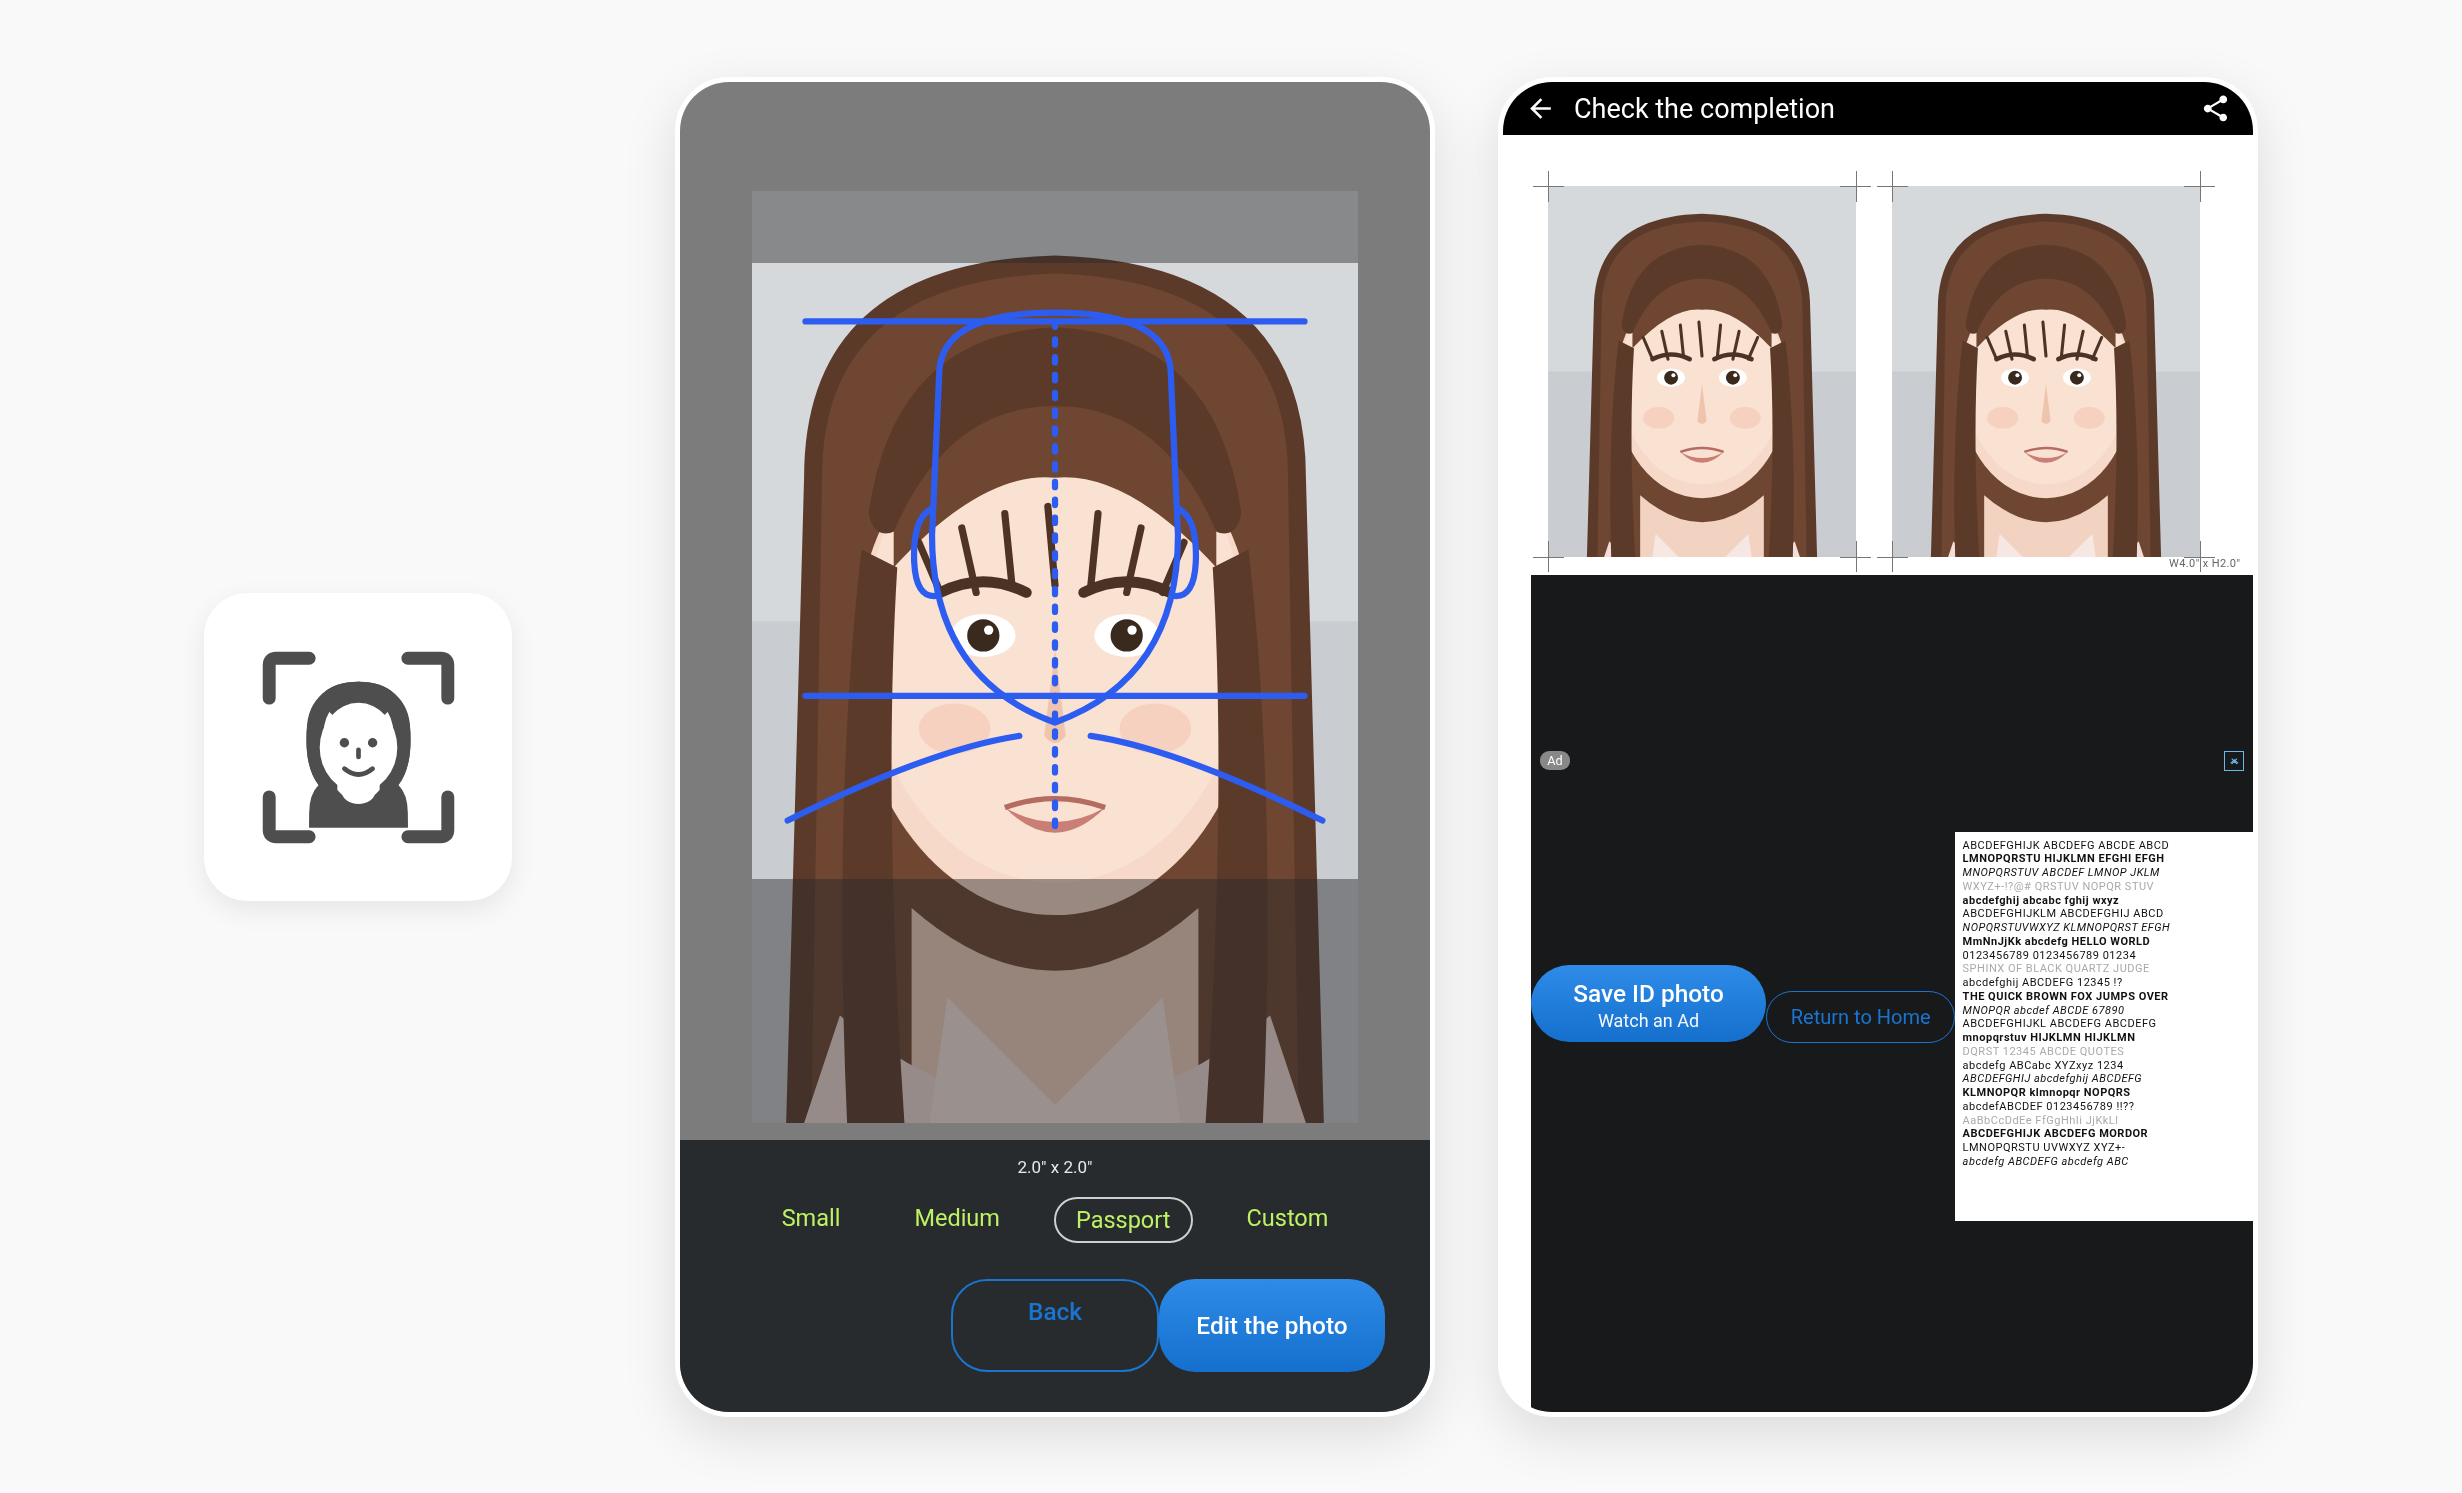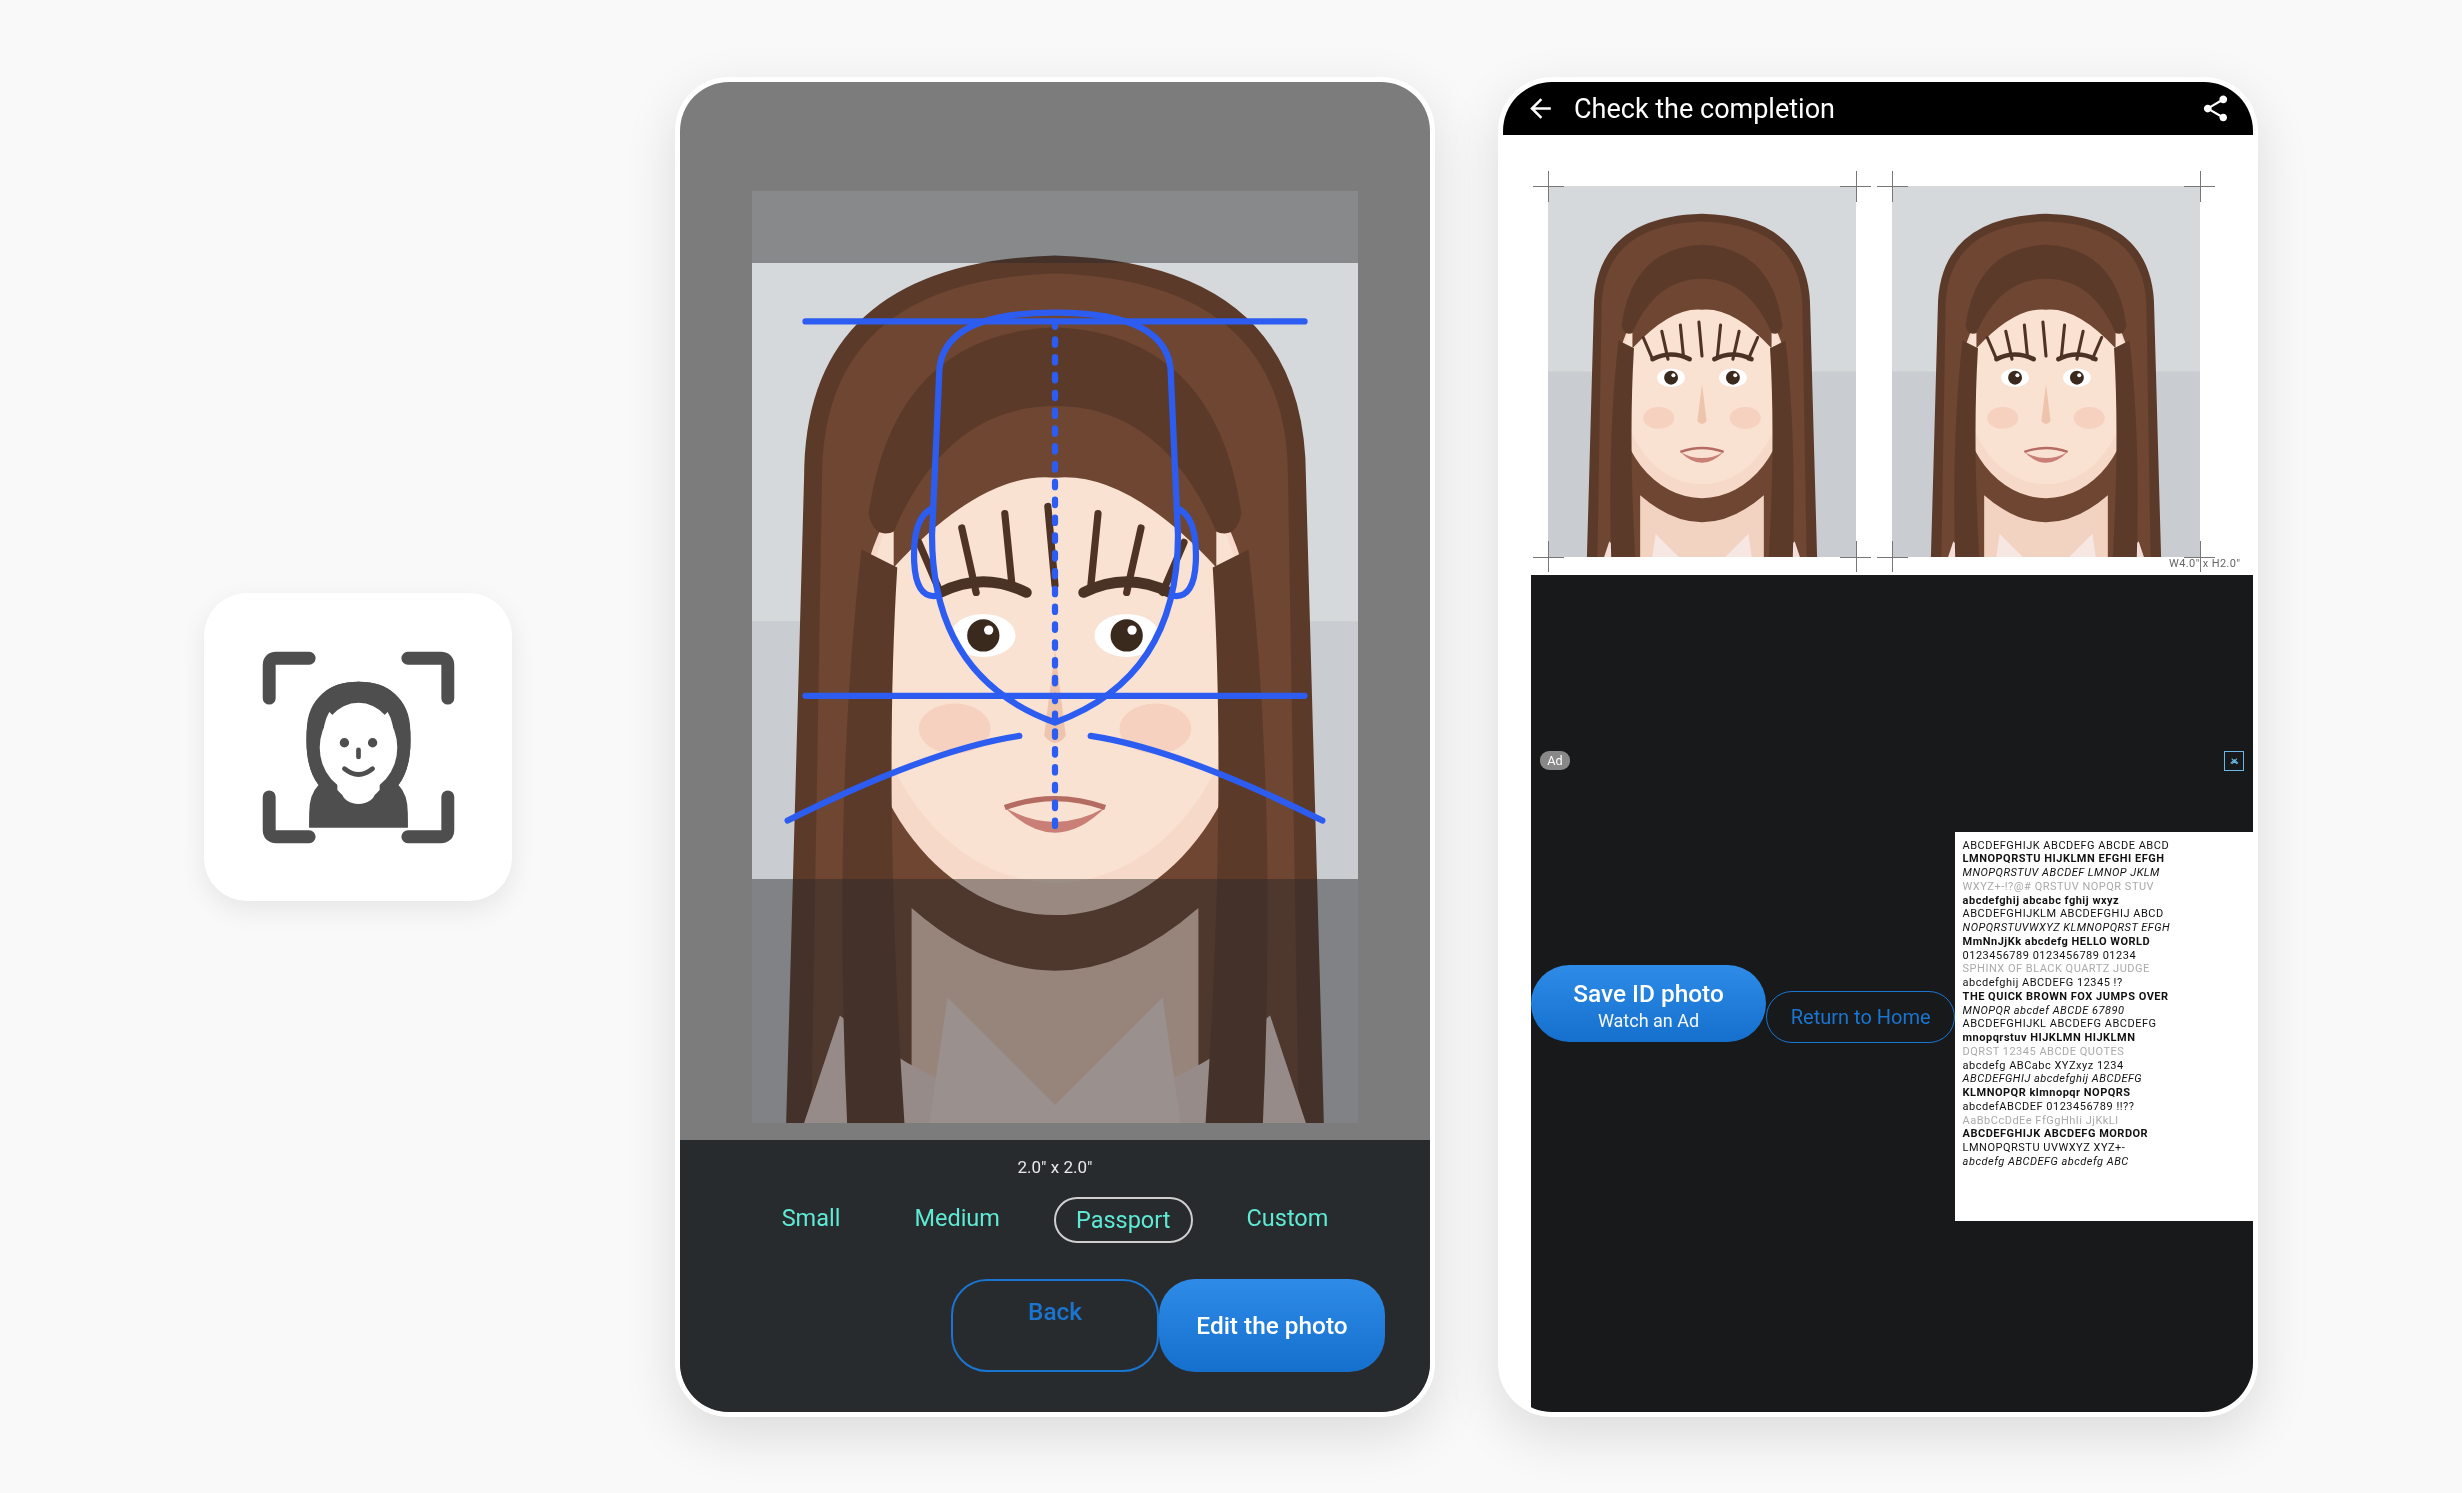--- a/index.html
+++ b/index.html
@@ -101,21 +101,21 @@
     margin-bottom:20px;
     font-weight:400;
   }
   .size-options {
     display:flex;
     justify-content:center;
     gap:34px;
     margin-bottom:36px;
   }
   .size-opt {
-    color:#5eead4;
+    color:#bef264;
     font-size:23.5px;
     padding:7.2px 20px;
     border-radius:27px;
     cursor:pointer;
   }
   .size-opt.selected {
     border:2.3px solid #cfcfcf;
   }
   .editor-buttons {
     display:flex;

